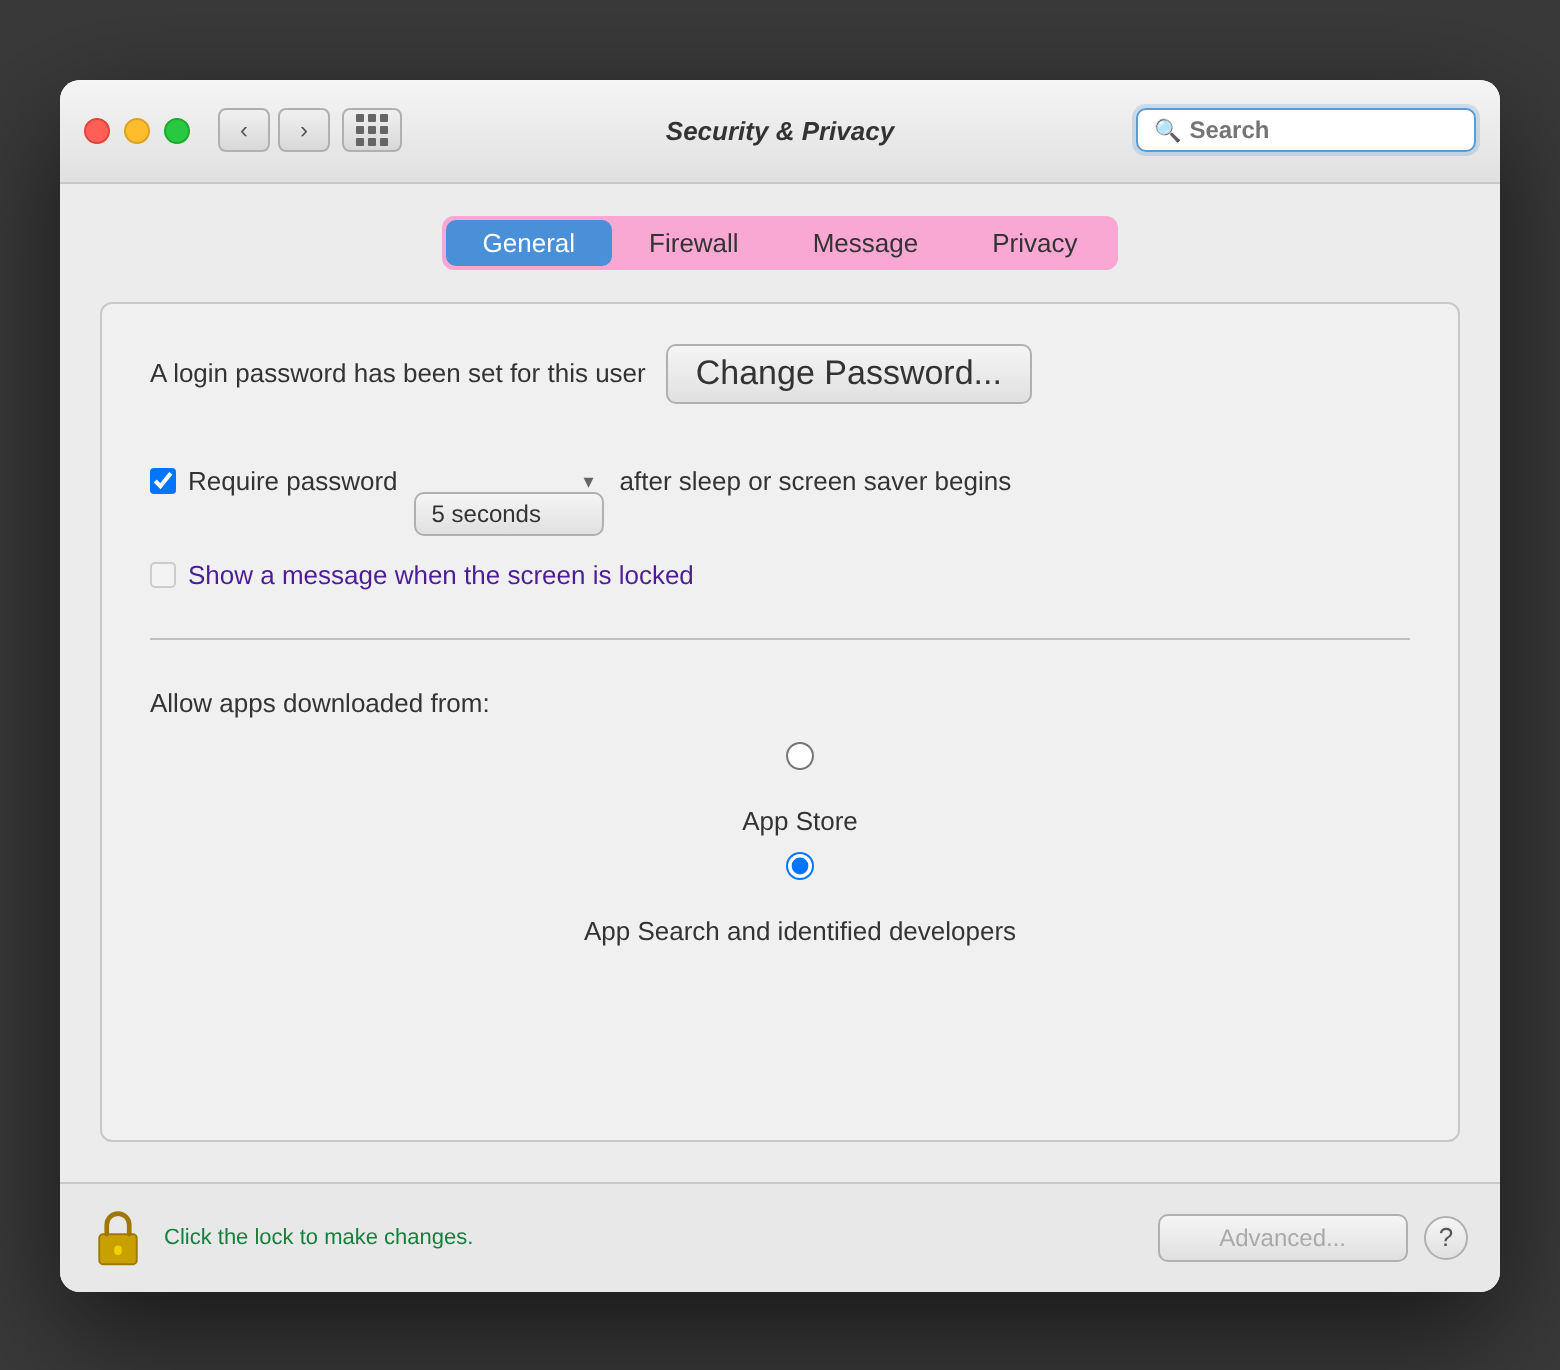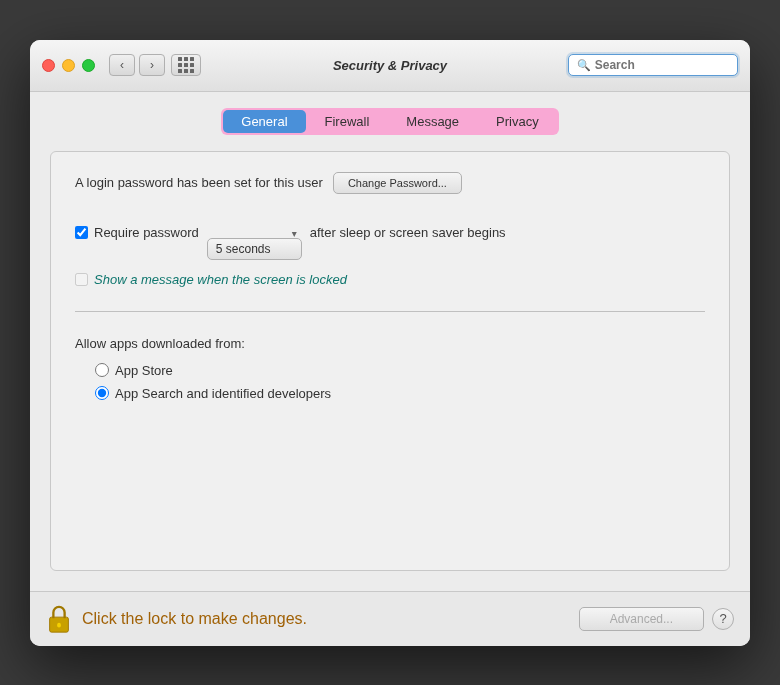--- a/index.html
+++ b/index.html
@@ -176,21 +176,21 @@
     .label-text {
       color: #333;
       font-size: 13px;
     }
 
     .btn {
       background: linear-gradient(to bottom, #f5f5f5, #e0e0e0);
       border: 1px solid #b0b0b0;
       border-radius: 5px;
       padding: 4px 14px;
-      font-size: 11px;
+      font-size: 17px;
       cursor: pointer;
       color: #333;
       margin-left: 10px;
     }
 
     .checkbox-row {
       display: flex;
       align-items: center;
       gap: 6px;
     }
@@ -225,22 +225,21 @@
       position: absolute;
       right: 5px;
       top: 50%;
       transform: translateY(-50%);
       font-size: 10px;
       color: #666;
       pointer-events: none;
     }
 
     .disabled-text {
-      color: #0f766e;
-      font-style: italic;
+      color: #4c1d95;
     }
 
     .disabled-btn {
       color: #aaa;
       border-color: #ccc;
     }
 
     .divider {
       height: 1px;
       background: #c0c0c0;
@@ -249,22 +248,23 @@
 
     .section-title {
       font-size: 13px;
       color: #333;
       margin-bottom: 12px;
     }
 
     .radio-row {
       display: flex;
       align-items: center;
-      gap: 6px;
+      gap: 18px;
       margin-bottom: 8px;
+      flex-direction: column;
     }
 
     .radio-row input[type="radio"] {
       width: 14px;
       height: 14px;
       cursor: pointer;
     }
 
     
     .bottombar {
@@ -276,22 +276,22 @@
     }
 
     .lock-icon {
       width: 26px;
       height: 30px;
       margin-right: 10px;
       color: #b8860b;
     }
 
     .lock-text {
-      font-size: 16px;
-      color: #a16207;
+      font-size: 11px;
+      color: #15803d;
     }
 
     .bottom-right {
       margin-left: auto;
       display: flex;
       align-items: center;
       gap: 8px;
     }
 
     .advanced-btn {

